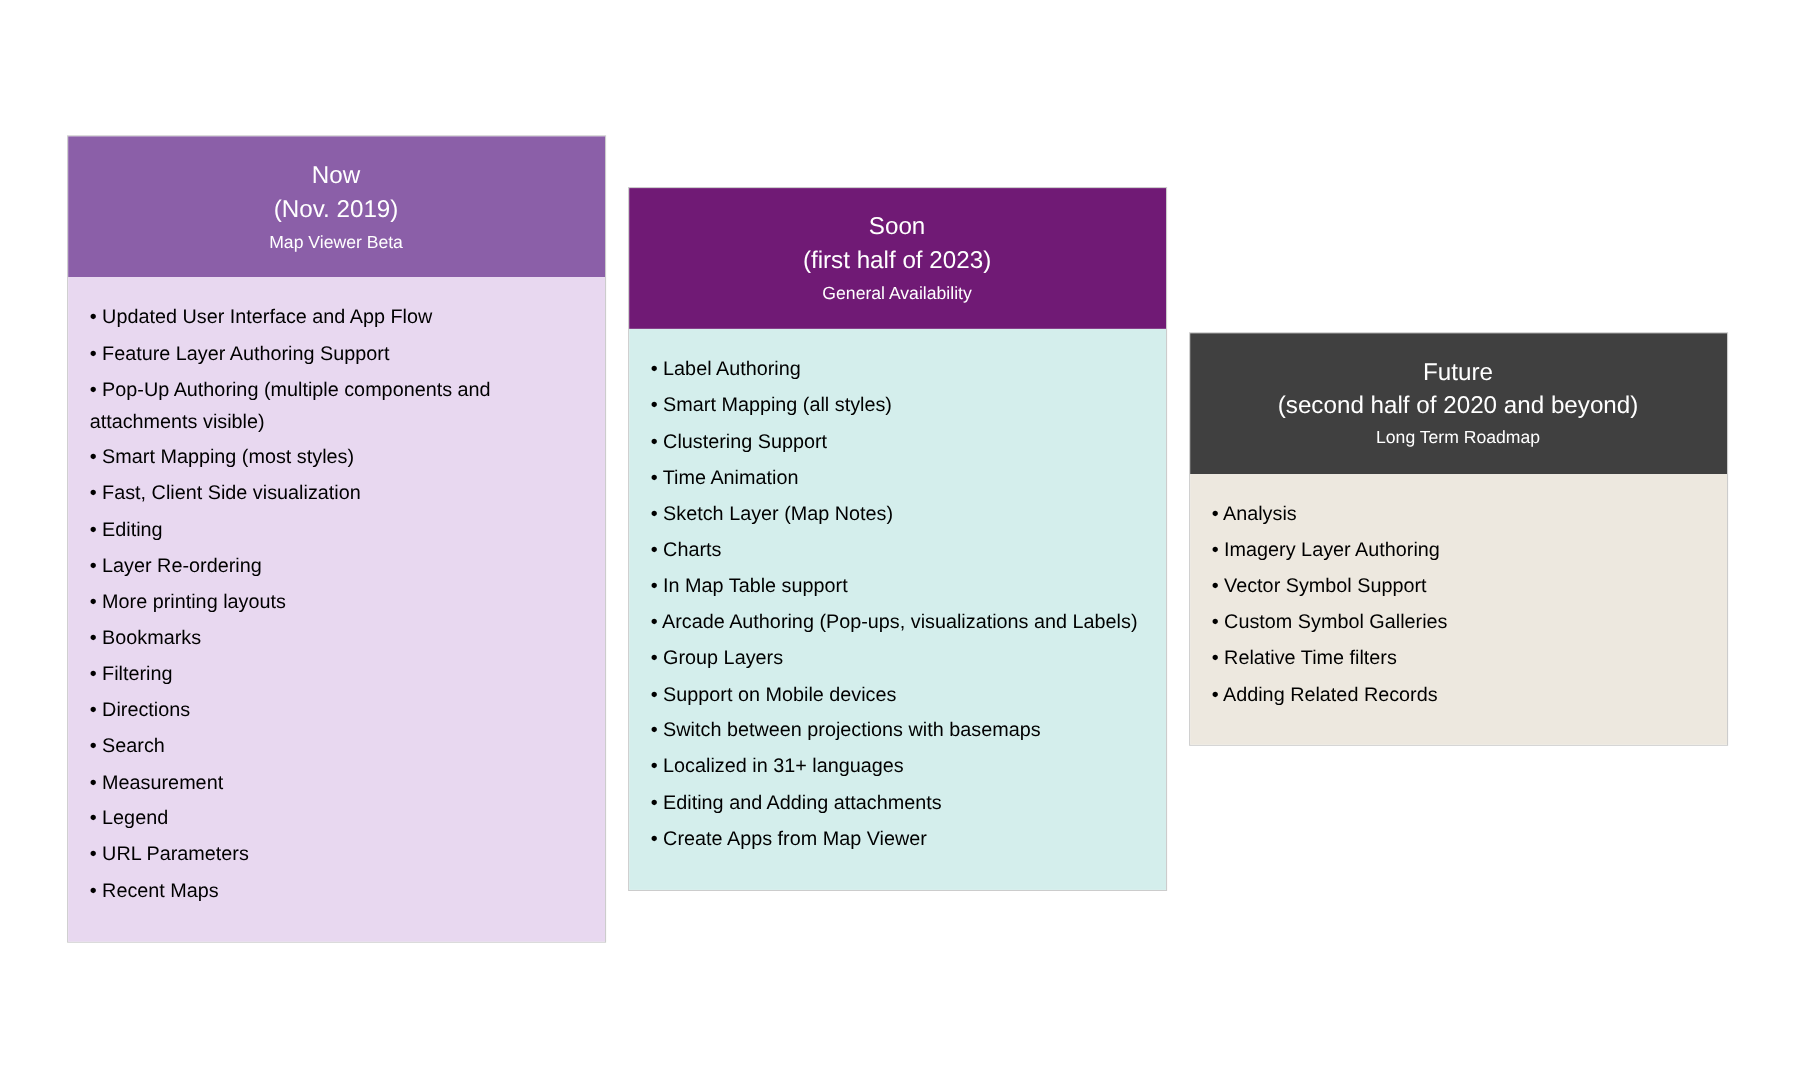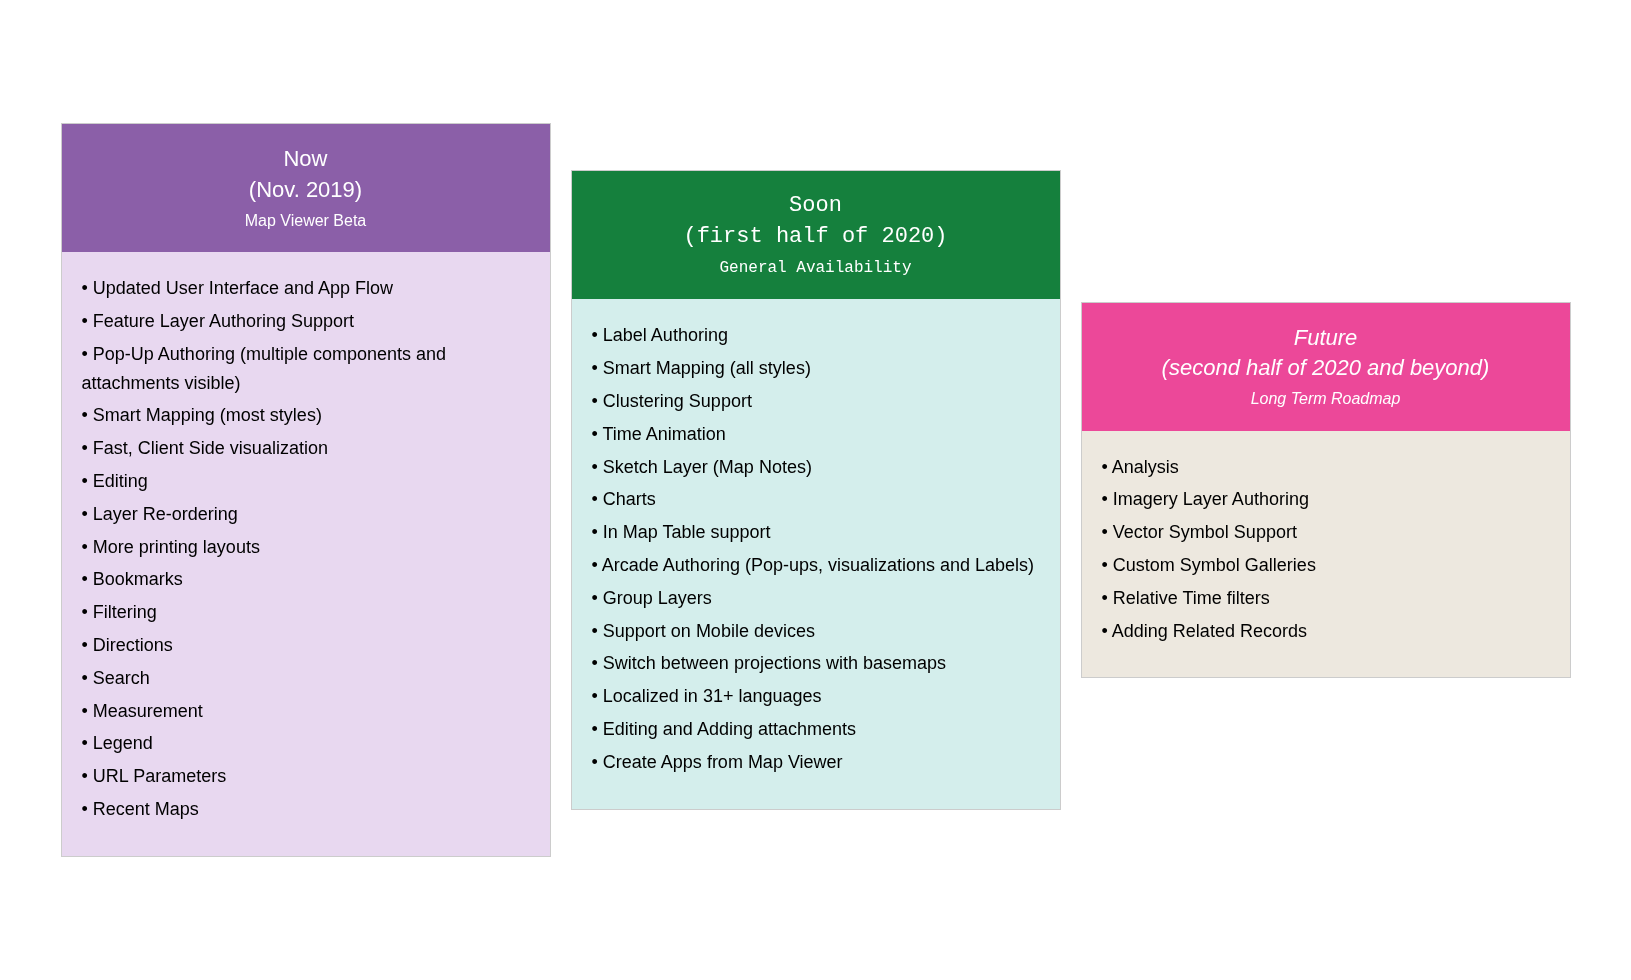--- a/index.html
+++ b/index.html
@@ -48,27 +48,25 @@
     .column-header .subtitle {
       font-size: 16px;
       margin-top: 4px;
     }
 
     .column-now .column-header {
       background-color: #8b5fa8;
     }
 
     .column-soon .column-header {
-      background-color: #15803d;
-      font-family: Liberation Mono, monospace;
+      background-color: #701a75;
     }
 
     .column-future .column-header {
-      background-color: #ec4899;
-      font-style: italic;
+      background-color: #404040;
     }
 
     .column-body {
       padding: 20px 20px 30px 20px;
       font-size: 18px;
       line-height: 1.6;
     }
 
     .column-now .column-body {
       background-color: #e8d8f0;
@@ -124,21 +122,21 @@
           <li>Measurement</li>
           <li>Legend</li>
           <li>URL Parameters</li>
           <li>Recent Maps</li>
         </ul>
       </div>
     </div>
     <div class="column column-soon">
       <div class="column-header">
         <div>Soon</div>
-        <div>(first half of 2020)</div>
+        <div>(first half of 2023)</div>
         <div class="subtitle">General Availability</div>
       </div>
       <div class="column-body">
         <ul>
           <li>Label Authoring</li>
           <li>Smart Mapping (all styles)</li>
           <li>Clustering Support</li>
           <li>Time Animation</li>
           <li>Sketch Layer (Map Notes)</li>
           <li>Charts</li>

